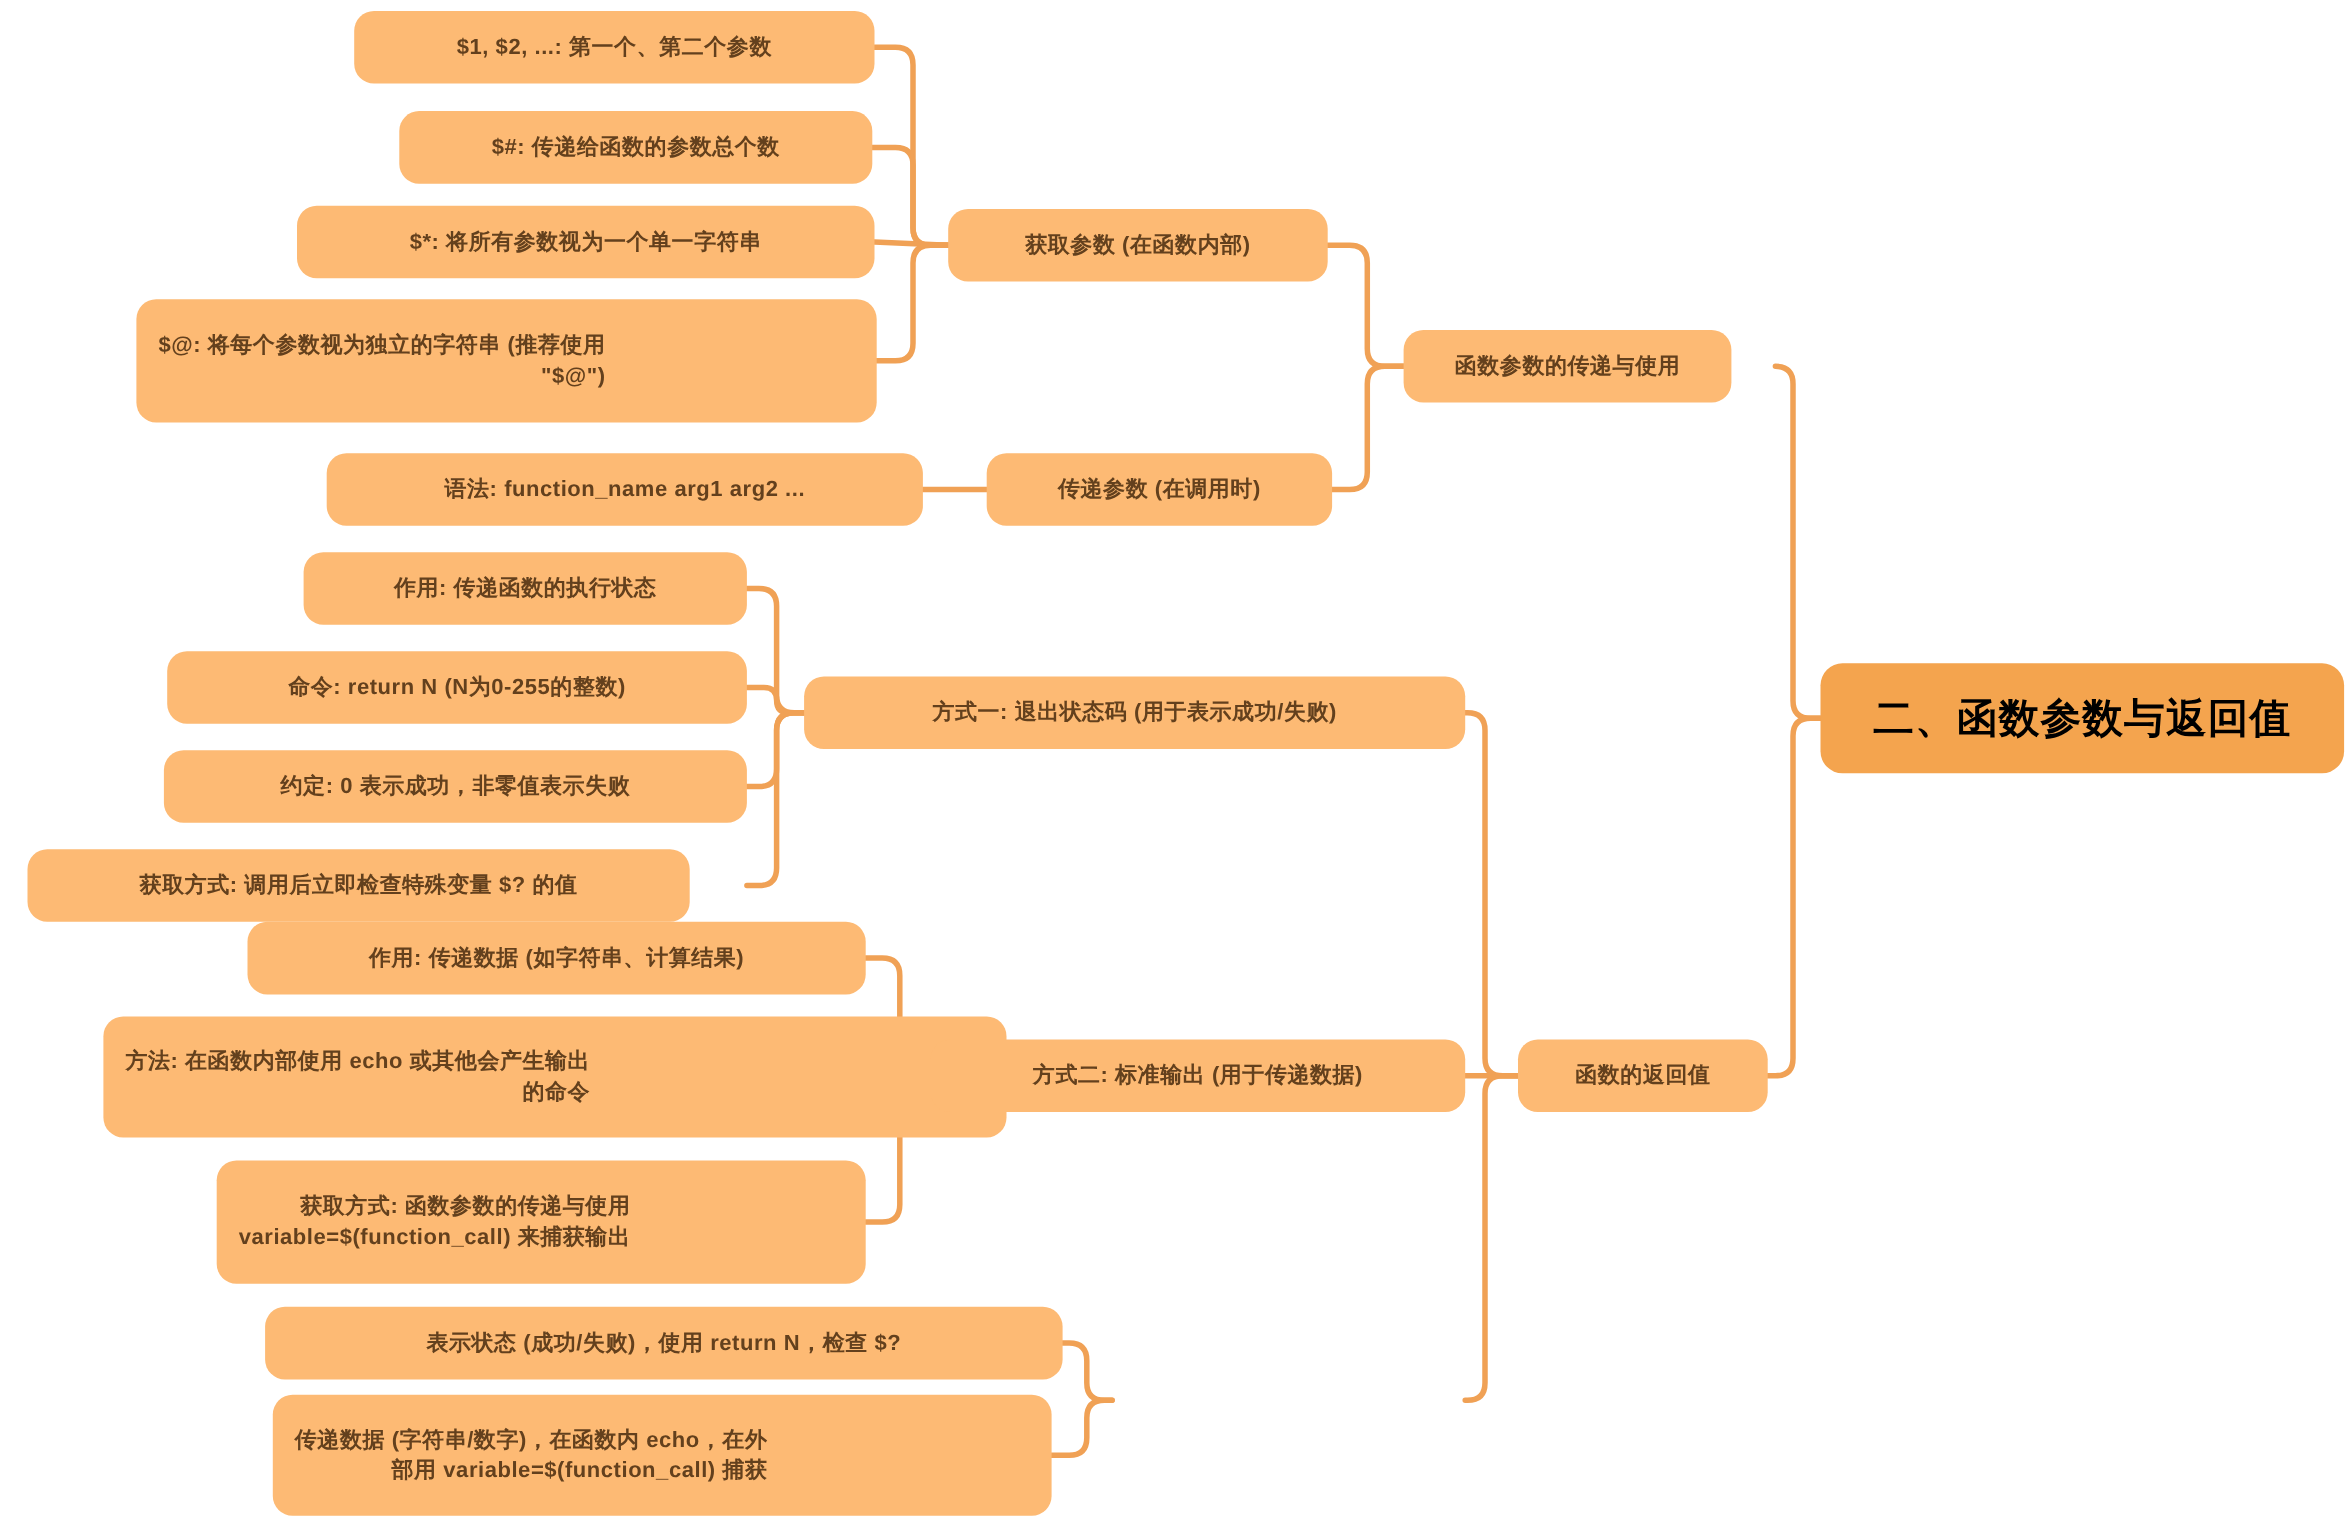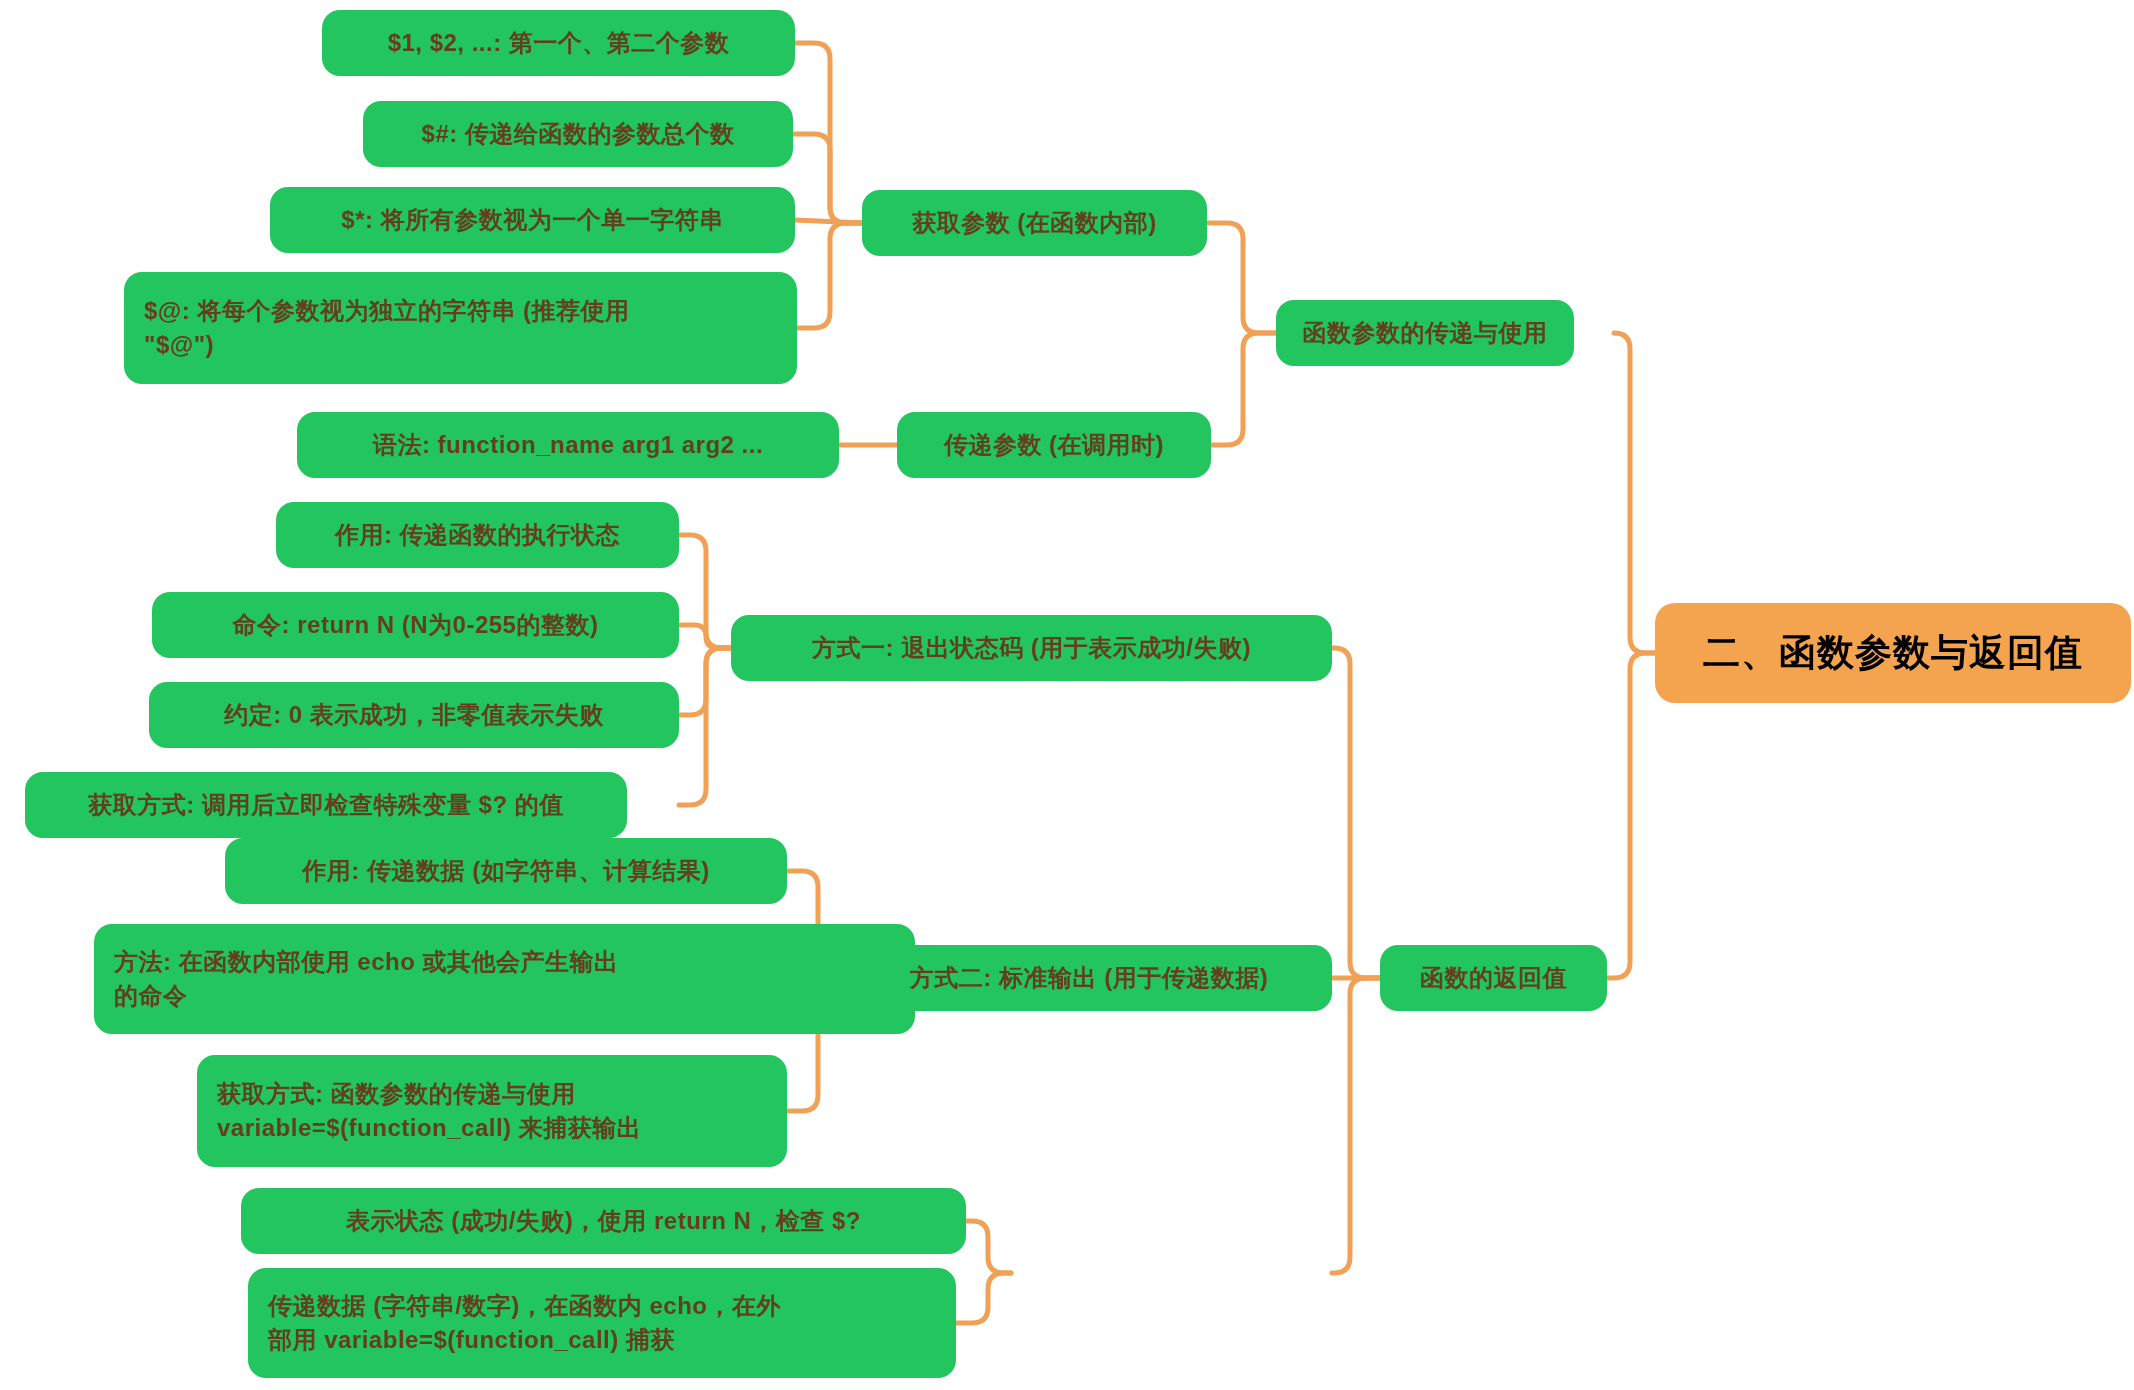--- a/index.html
+++ b/index.html
@@ -15,37 +15,37 @@
   #wires {
     position: absolute;
     left: 0; top: 0;
     width: 2134px; height: 1390px;
     z-index: 1;
   }
   .node {
     position: absolute;
     z-index: 2;
     box-sizing: border-box;
-    background: #22c55e;
+    background: #fdba74;
     color: #63401D;
     border-radius: 18px;
-    font-size: 24px;
+    font-size: 20px;
     font-weight: bold;
     line-height: 1.42;
     display: flex;
     align-items: center;
     justify-content: center;
     text-align: center;
     padding: 0 20px;
     white-space: pre-line;
     letter-spacing: 0.5px;
   }
   .node.left {
     justify-content: flex-start;
-    text-align: left;
+    text-align: right;
   }
   .node.root {
     background: #F4A44E;
     color: #000000;
     font-size: 37px;
     border-radius: 20px;
     letter-spacing: 1px;
   }
 </style>
 </head>

